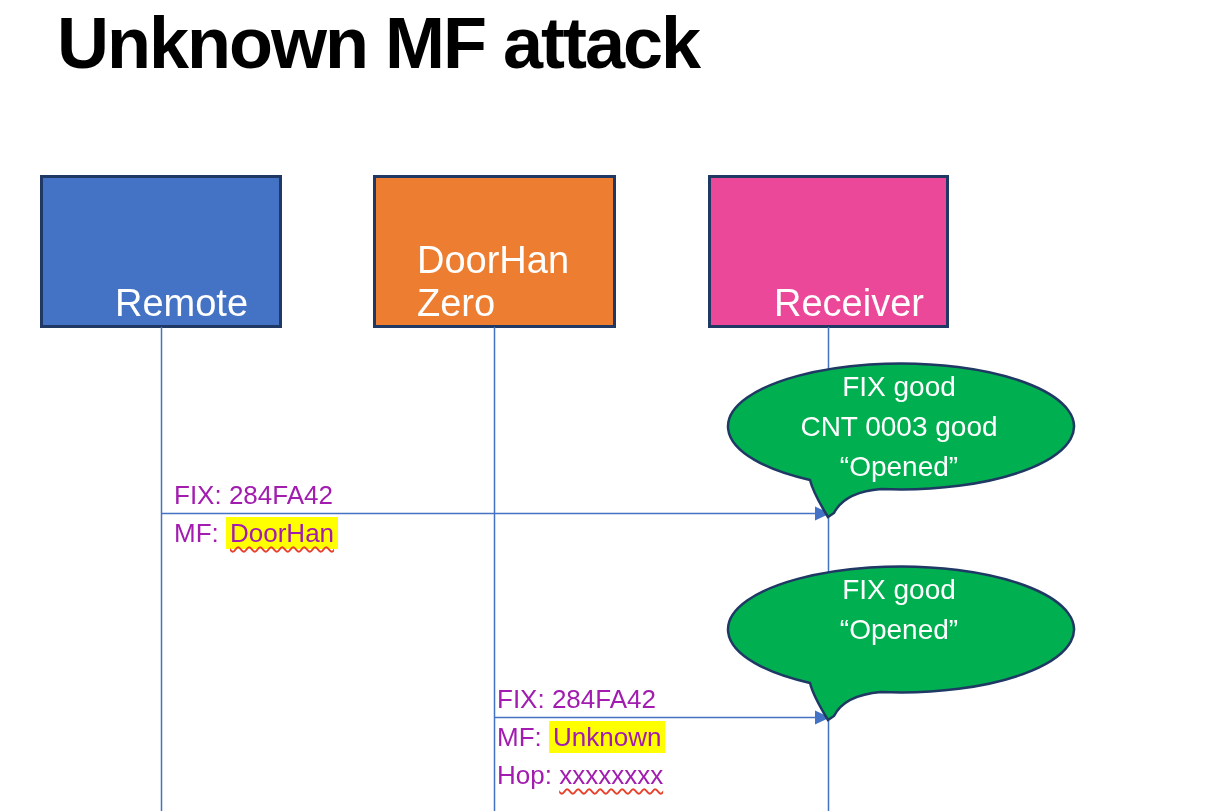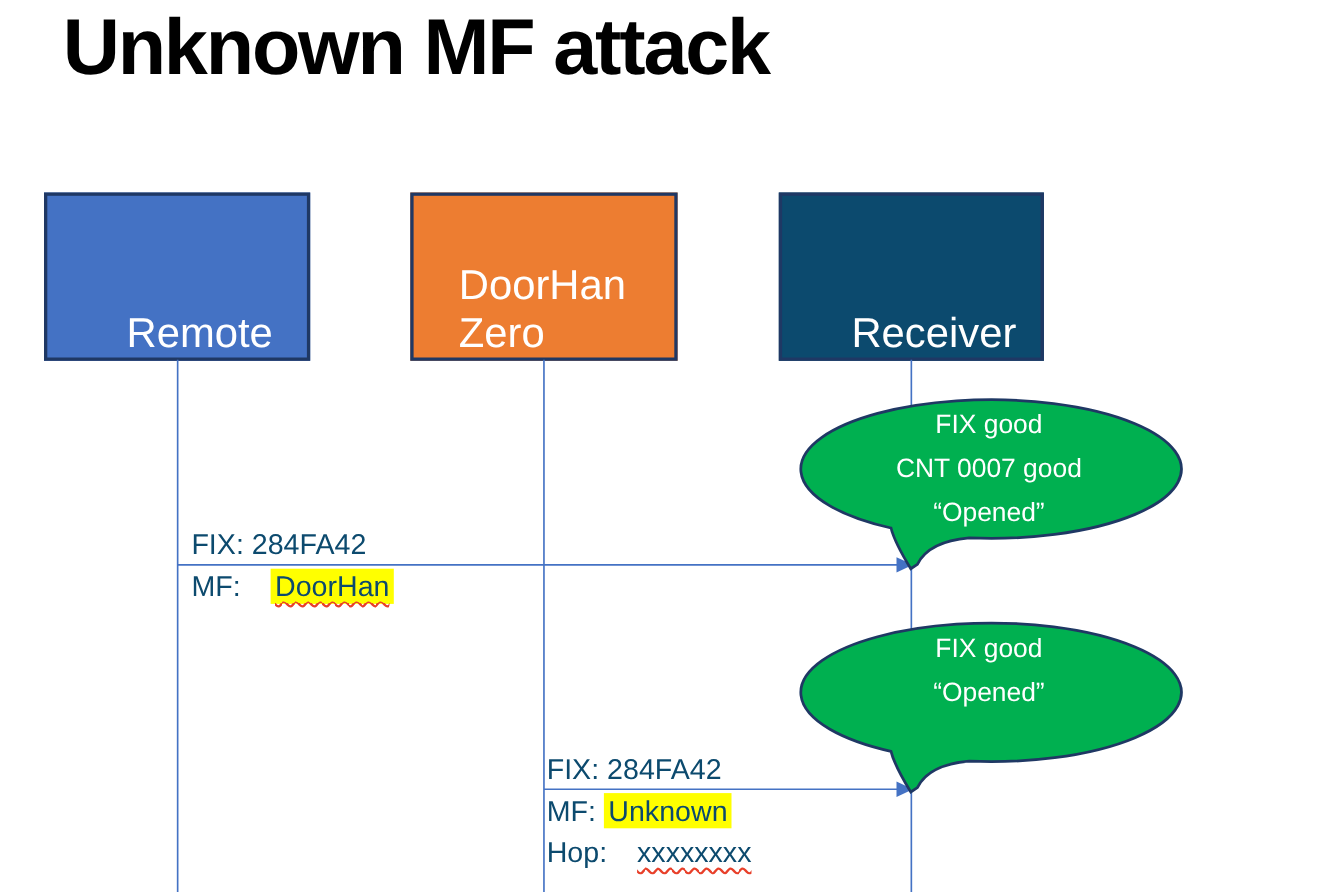--- a/index.html
+++ b/index.html
@@ -12,40 +12,39 @@
     font-size:72px;font-weight:700;letter-spacing:-2px;color:#000;
     white-space:nowrap;
   }
   .actor{
     position:absolute;top:175px;height:153px;box-sizing:border-box;
     border:3px solid #1F3864;display:flex;align-items:flex-end;justify-content:center;
     color:#fff;font-size:38px;padding-left:41px;
   }
   #actor-remote{left:40px;width:242px;background:#4472C4;}
   #actor-flipper{left:373px;width:243px;background:#ED7D31;}
-  #actor-receiver{left:708px;width:241px;background:#0c4a6e;}
+  #actor-receiver{left:708px;width:241px;background:#ec4899;}
   svg.overlay{position:absolute;left:0;top:0;width:1216px;height:811px;}
   .lifeline,.msg-line{stroke:#4472C4;stroke-width:1.5;}
   .arrowhead{fill:#4472C4;stroke:none;}
   .bubble{fill:#00B050;stroke:#1F3864;stroke-width:2.5;}
   .msg{
-    position:absolute;font-size:26px;line-height:38px;color:#0c4a6e;white-space:nowrap;
+    position:absolute;font-size:26px;line-height:38px;color:#a21caf;white-space:nowrap;
   }
   #msg1{left:174px;top:476px;}
   #msg2{left:497px;top:680px;}
   .hl{background:#FFFF00;padding:1px 4px;}
   .sq{
     text-decoration:underline wavy #E8402A;
     text-decoration-thickness:1.5px;
     text-underline-offset:4px;
-    margin-left:20px;
   }
   .bubble-text{
     position:absolute;width:346px;text-align:center;color:#fff;
-    font-size:24px;line-height:40px;white-space:nowrap;
+    font-size:28px;line-height:40px;white-space:nowrap;
   }
   #bubble1-text{left:726px;top:367px;}
   #bubble2-text{left:726px;top:570px;}
 </style>
 </head>
 <body>
 
 <div class="title">Unknown MF attack</div>
 
 <div id="actor-remote" class="actor">
@@ -81,19 +80,19 @@
 </div>
 
 <div id="msg2" class="msg">
   <div>FIX: 284FA42</div>
   <div><span>MF: </span><span class="hl">Unknown</span></div>
   <div><span>Hop: </span><span class="sq">xxxxxxxx</span></div>
 </div>
 
 <div id="bubble1-text" class="bubble-text">
   <div>FIX good</div>
-  <div>CNT 0007 good</div>
+  <div>CNT 0003 good</div>
   <div>“Opened”</div>
 </div>
 <div id="bubble2-text" class="bubble-text">
   <div>FIX good</div>
   <div>“Opened”</div>
 </div>
 
 </body></html>

